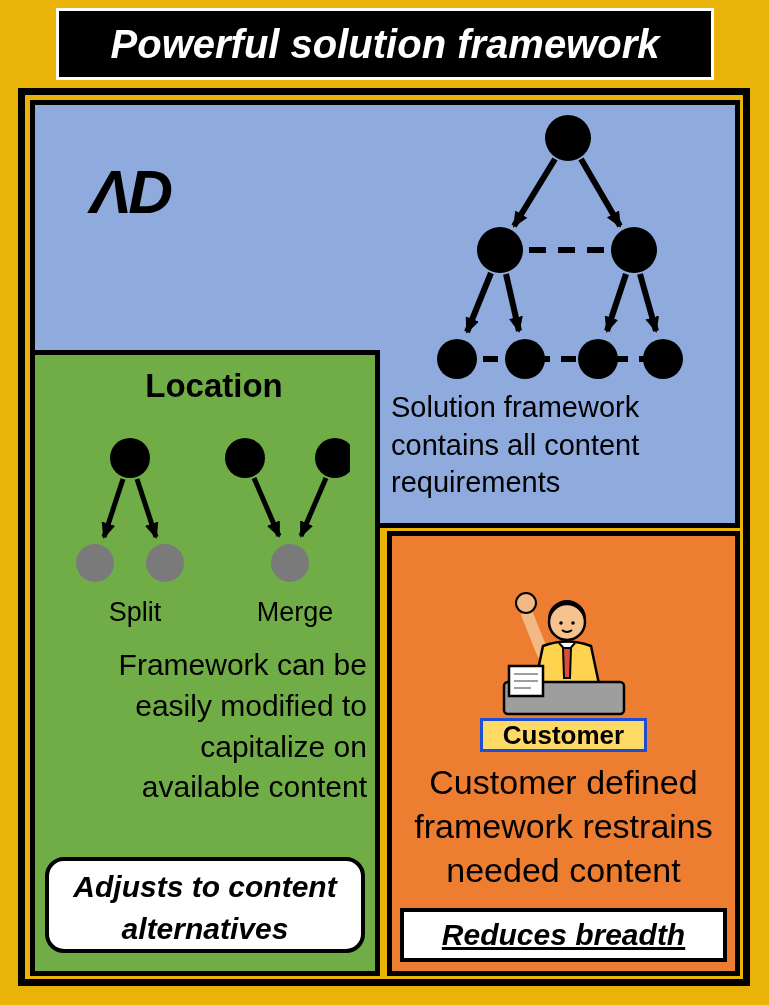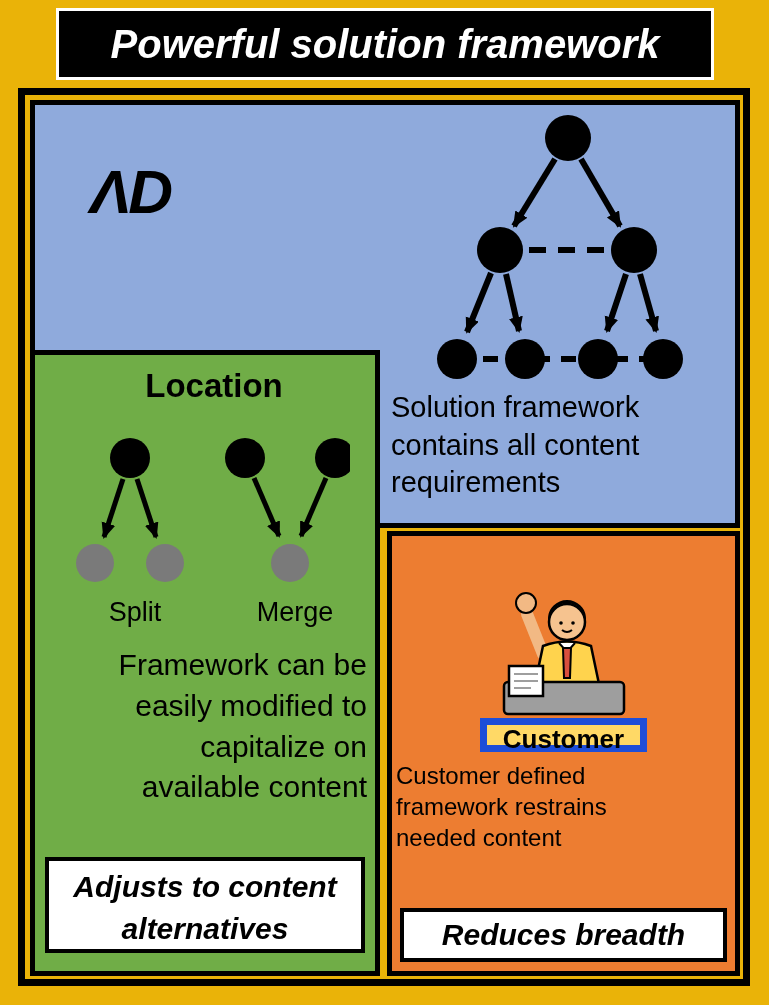--- a/index.html
+++ b/index.html
@@ -31,31 +31,31 @@
   .blue-caption { position: absolute; left: 356px; top: 284px; width: 344px; font-size: 29px; line-height: 1.3; white-space: pre-line; }
 
   
   .panel-heading { position: absolute; top: 12px; left: 0; width: 100%; text-align: center; font-size: 33px; font-weight: bold; padding-left: 18px; }
   .sm-tree-svg { position: absolute; left: 25px; top: 78px; width: 290px; height: 160px; }
   .split-label { position: absolute; left: 35px;  top: 242px; width: 130px; text-align: center; font-size: 27px; }
   .merge-label { position: absolute; left: 195px; top: 242px; width: 130px; text-align: center; font-size: 27px; }
   .green-body { position: absolute; left: 8px; top: 290px; width: 324px; text-align: right; font-size: 30px; line-height: 1.36; white-space: pre-line; }
 
   .callout { position: absolute; background: #fff; border: 4px solid #000; font-weight: bold; font-style: italic; text-align: center; white-space: pre-line; }
-  .green-callout  { left: 10px; top: 502px; width: 320px; height: 96px; font-size: 30px; line-height: 1.4; padding-top: 5px; }
-  .orange-callout { left: 8px;  top: 372px; width: 327px; height: 54px; font-size: 30px; line-height: 46px; }
+  .green-callout  { left: 10px; top: 502px; width: 320px; height: 96px; font-size: 30px; line-height: 1.4; padding-top: 5px; border-radius: 19px; }
+  .orange-callout { left: 8px;  top: 372px; width: 327px; height: 54px; font-size: 30px; line-height: 46px; text-decoration: underline; }
 
   
   .customer-svg { position: absolute; left: 108px; top: 50px; width: 128px; height: 132px; }
   .customer-label {
     position: absolute; left: 88px; top: 182px; width: 167px; height: 34px;
-    background: #FFD966; border: 7px solid #1d4ed8;
+    background: #FFD966; border: 3px solid #1d4ed8;
     font-size: 26px; font-weight: bold; text-align: center; line-height: 28px;
   }
-  .orange-body { position: absolute; left: 4px; top: 224px; width: 335px; text-align: left; font-size: 24px; line-height: 1.3; white-space: pre-line; }
+  .orange-body { position: absolute; left: 4px; top: 224px; width: 335px; text-align: center; font-size: 34px; line-height: 1.3; white-space: pre-line; }
 
   .arrow  { stroke: #000; stroke-width: 6; }
   .arrow2 { stroke: #000; stroke-width: 5; }
   .dash   { stroke: #000; stroke-width: 6; }
 </style>
 </head>
 <body>
 
 <div class="canvas">
 

